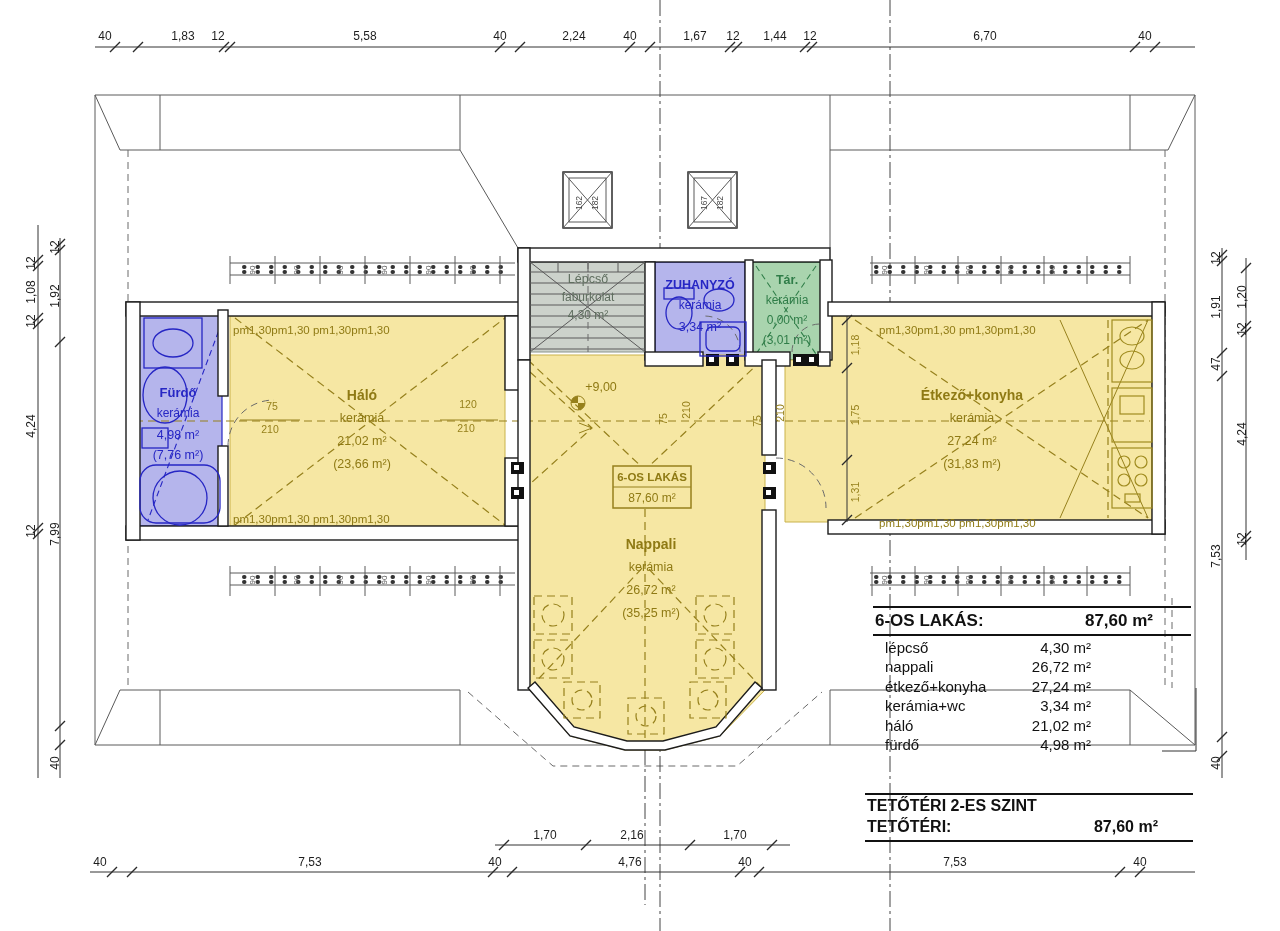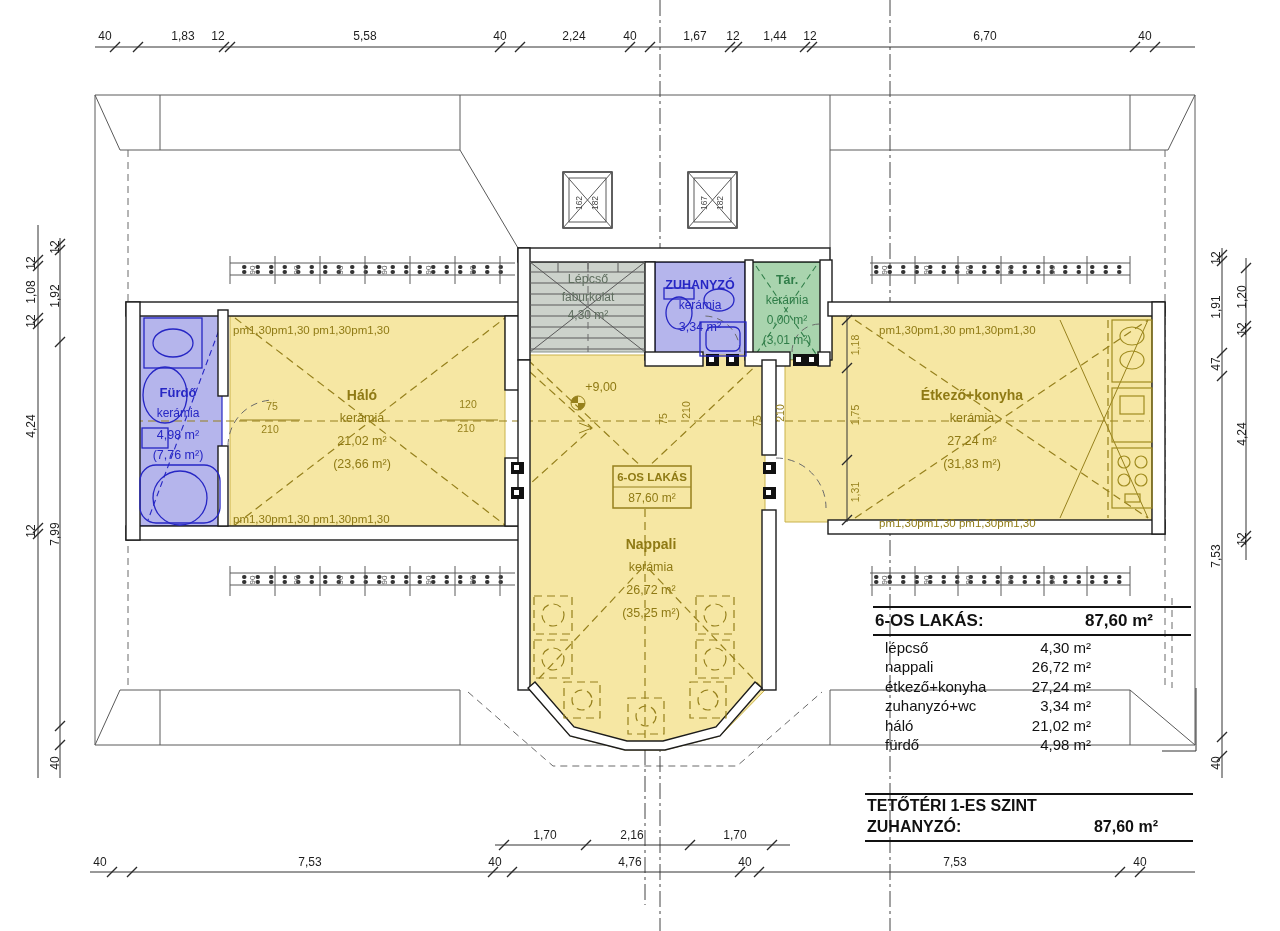--- a/index.html
+++ b/index.html
@@ -425,34 +425,34 @@
   </div>
   <div class="sum-row">
     <span class="lbl">nappali</span>
     <span class="val">26,72 m²</span>
   </div>
   <div class="sum-row">
     <span class="lbl">étkező+konyha</span>
     <span class="val">27,24 m²</span>
   </div>
   <div class="sum-row">
-    <span class="lbl">zuhanyzó+wc</span>
+    <span class="lbl">kerámia+wc</span>
     <span class="val">3,34 m²</span>
   </div>
   <div class="sum-row">
     <span class="lbl">háló</span>
     <span class="val">21,02 m²</span>
   </div>
   <div class="sum-row">
     <span class="lbl">fürdő</span>
     <span class="val">4,98 m²</span>
   </div>
 </div>
 
 <div class="sum-footer">
-  <div class="l1">TETŐTÉRI 1-ES SZINT</div>
+  <div class="l1">TETŐTÉRI 2-ES SZINT</div>
   <div class="l2">
-    <span>ZUHANYZÓ:</span>
+    <span>TETŐTÉRI:</span>
     <span class="val">87,60 m²</span>
   </div>
 </div>
 
 </div>
 
 </body></html>

